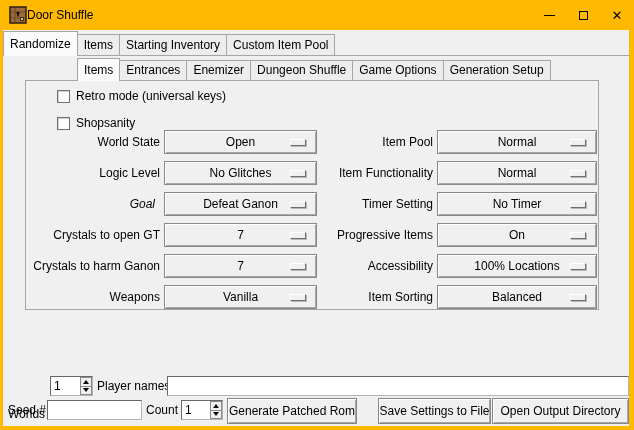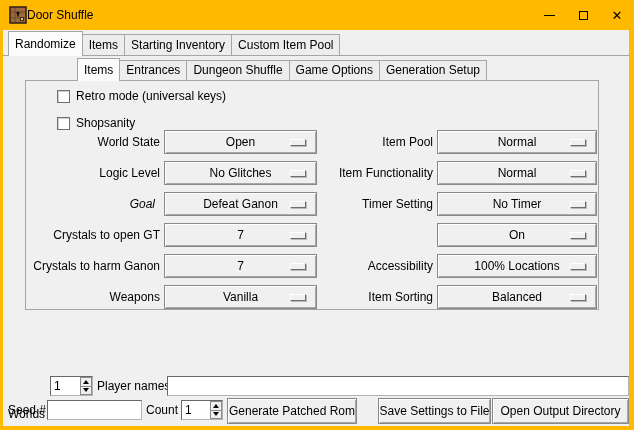--- a/index.html
+++ b/index.html
@@ -27,21 +27,20 @@
   
   .body {
     position:absolute; left:3px; top:30px; width:626px; height:396px;
     background:#f0f0f0;
   }
   
   .tabrow1 {
     position:absolute; left:0; top:0; width:626px; height:26px;
     display:flex; align-items:flex-end;
     border-bottom:1px solid #a5a5a5;
-    padding-left:5px;
   }
   .tab {
     position:relative;
     border:1px solid #a5a5a5; border-bottom:none;
     background:#ededed;
     height:21px; line-height:20px; padding:0 6px;
     margin-left:-1px; white-space:nowrap;
   }
   .tab:first-child { margin-left:0; }
   .tab.active {
@@ -149,20 +148,21 @@
     <div class="tabrow1">
       <div class="tab active">Randomize</div>
       <div class="tab">Items</div>
       <div class="tab">Starting Inventory</div>
       <div class="tab">Custom Item Pool</div>
     </div>
 
     <div class="tabrow2">
       <div class="tab active">Items</div>
       <div class="tab">Entrances</div>
+      <div class="tab">Enemizer</div>
       <div class="tab">Dungeon Shuffle</div>
       <div class="tab">Game Options</div>
       <div class="tab">Generation Setup</div>
     </div>
 
     <div class="pane-frame"></div>
 
     <div class="check-row" style="left:30px; top:58px;">
       <div class="checkbox"></div>
       <span class="check-label">Retro mode (universal keys)</span>
@@ -192,20 +192,21 @@
 
     <div class="opt-label right-col" style="left:297px; top:100px;">Item Pool</div>
     <div class="opt-btn" style="left:434px; top:100px; width:160px;"><span>Normal</span><div class="opt-ind"></div></div>
 
     <div class="opt-label right-col" style="left:297px; top:131px;">Item Functionality</div>
     <div class="opt-btn" style="left:434px; top:131px; width:160px;"><span>Normal</span><div class="opt-ind"></div></div>
 
     <div class="opt-label right-col" style="left:297px; top:162px;">Timer Setting</div>
     <div class="opt-btn" style="left:434px; top:162px; width:160px;"><span>No Timer</span><div class="opt-ind"></div></div>
 
+    <div class="opt-label right-col" style="left:297px; top:193px;">Progressive Items</div>
     <div class="opt-btn" style="left:434px; top:193px; width:160px;"><span>On</span><div class="opt-ind"></div></div>
 
     <div class="opt-label right-col" style="left:297px; top:224px;">Accessibility</div>
     <div class="opt-btn" style="left:434px; top:224px; width:160px;"><span>100% Locations</span><div class="opt-ind"></div></div>
 
     <div class="opt-label right-col" style="left:297px; top:255px;">Item Sorting</div>
     <div class="opt-btn" style="left:434px; top:255px; width:160px;"><span>Balanced</span><div class="opt-ind"></div></div>
 
     <div class="lbl" style="left:5px; top:346px;margin-top:28px;">Worlds</div>
     <div class="spin" style="left:47px; top:346px; width:43px;">

